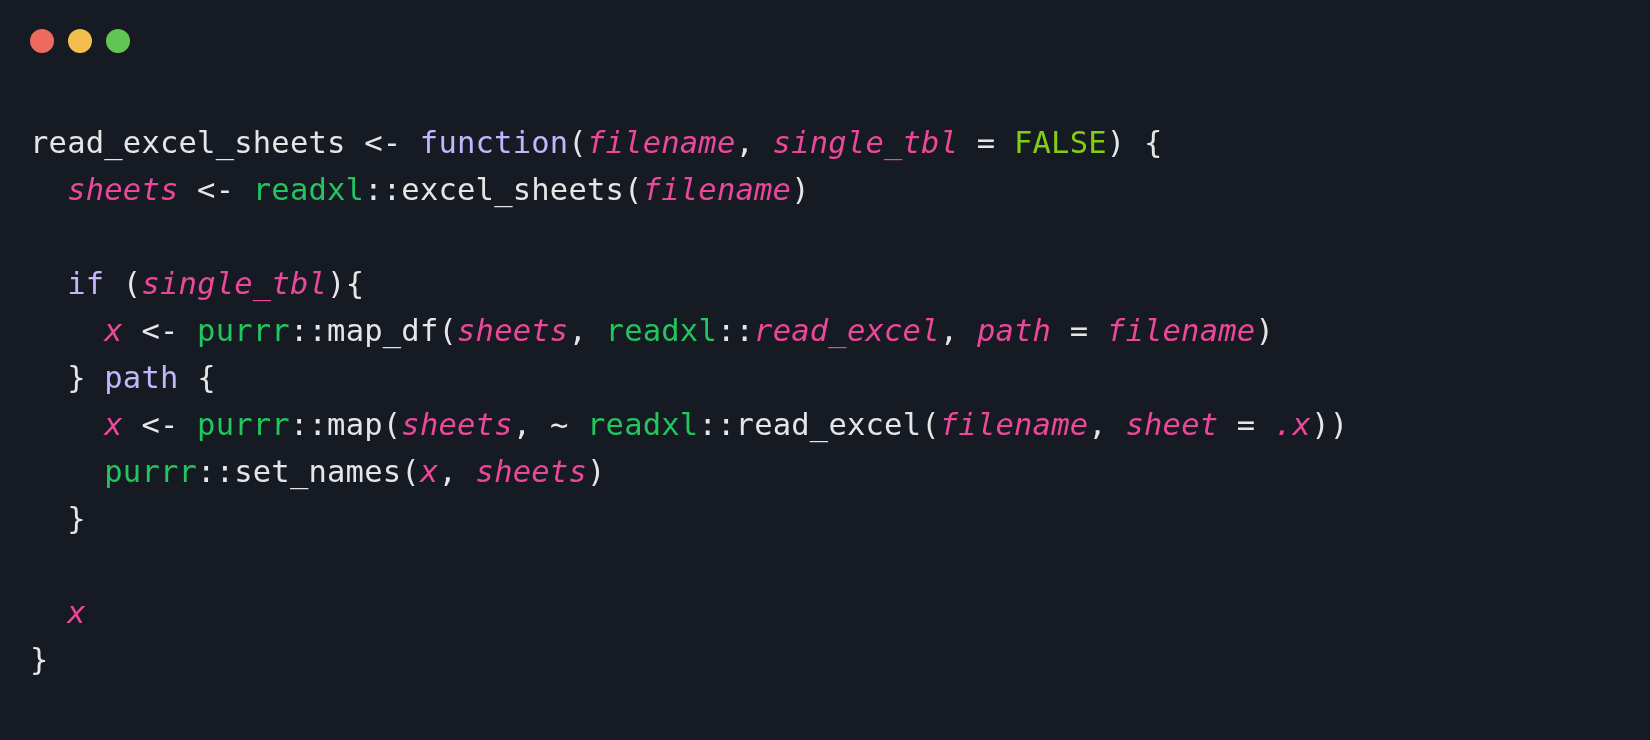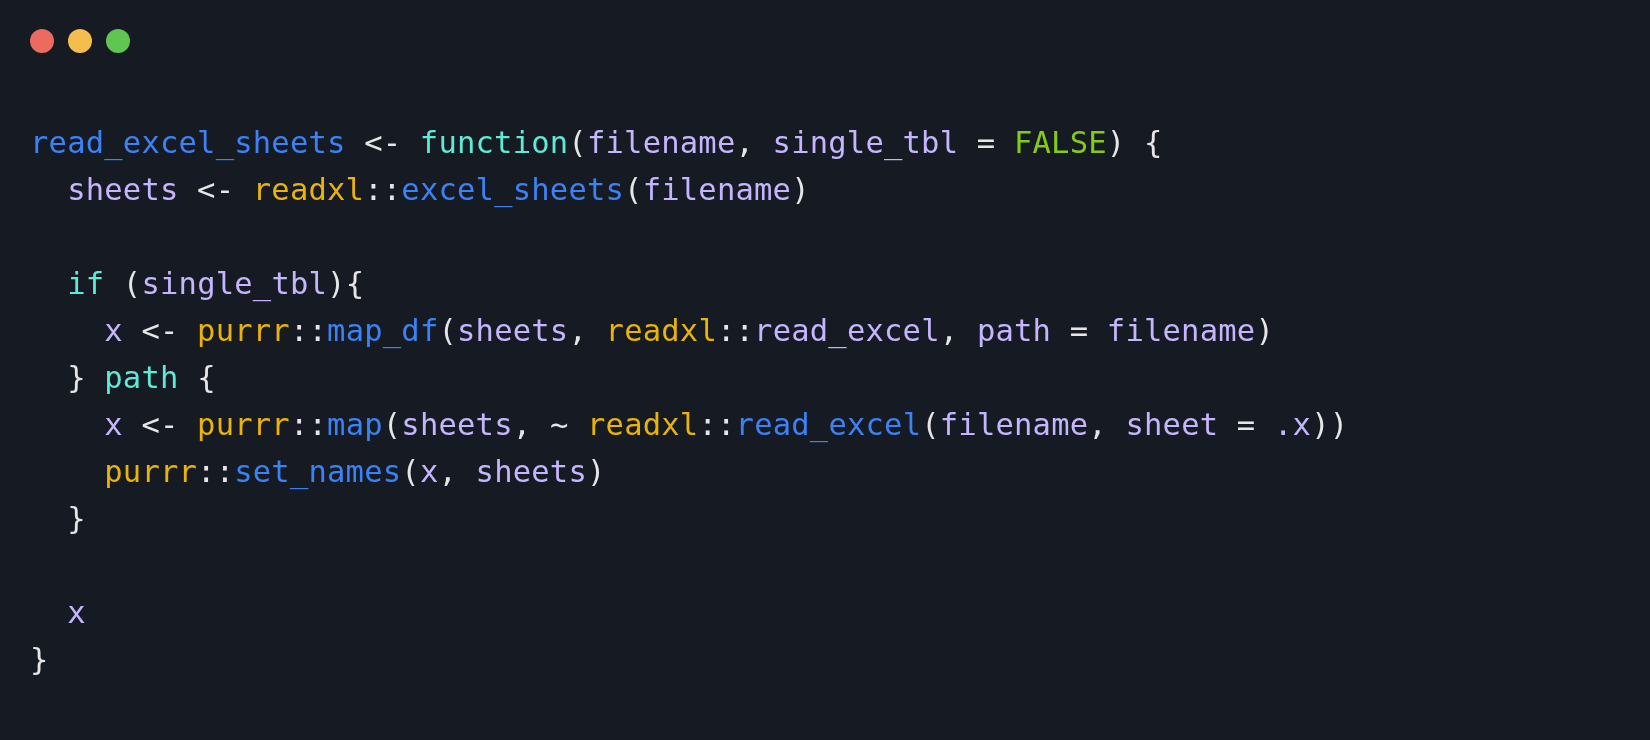--- a/index.html
+++ b/index.html
@@ -24,27 +24,27 @@
       border-radius: 50%;
     }
     .code {
       padding: 60px 30px 0 30px;
       font-size: 30.5px;
       line-height: 1.54;
       color: #e6e6e6;
       white-space: pre;
       letter-spacing: 0.2px;
     }
-    .c-fn   { color: #3b82f6; } 
+    .c-fn   { color: #e5e5e5; } 
     .c-op   { color: #e6e6e6; } 
-    .c-kw   { color: #5eead4; } 
-    .c-id   { color: #c4b5fd; } 
+    .c-kw   { color: #c4b5fd; } 
+    .c-id   { color: #ec4899; font-style: italic; } 
     .c-pale { color: #e6e6e6; } 
     .c-bool { color: #84cc16; } 
-    .c-pkg  { color: #eab308; } 
+    .c-pkg  { color: #22c55e; } 
   </style>
 </head>
 <body>
 
 <div class="titlebar">
   <div class="tl-dot" style="background-color: rgb(236, 106, 94);"></div>
   <div class="tl-dot" style="background-color: rgb(244, 190, 79);"></div>
   <div class="tl-dot" style="background-color: rgb(97, 197, 84);"></div>
 </div>
 

